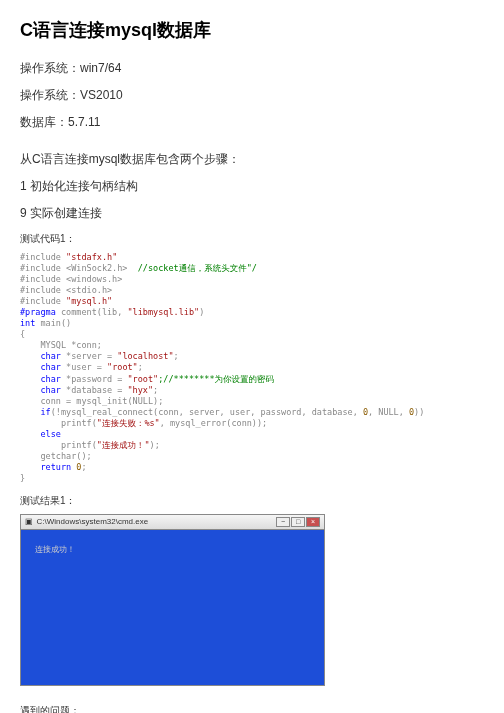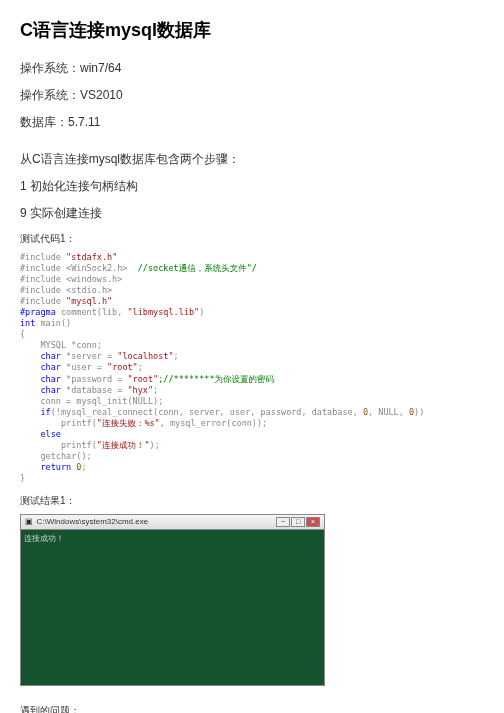--- a/index.html
+++ b/index.html
@@ -74,25 +74,25 @@
       background: #eee;
       font-size: 7px;
       text-align: center;
       line-height: 8px;
     }
     .win-btn.close {
       background: #c75050;
       color: #fff;
     }
     .terminal-body {
-      background: #14532d;
+      background: #1d4ed8;
       color: #ccc;
       font-family: Consolas, monospace;
       font-size: 8px;
-      padding: 3px;
+      padding: 14px;
       height: 155px;
     }
   </style>
 </head>
 <body>
 
 <h1>C语言连接mysql数据库</h1>
 
 <div class="info-line">
   <span>操作系统：</span><span>win7/64</span>

